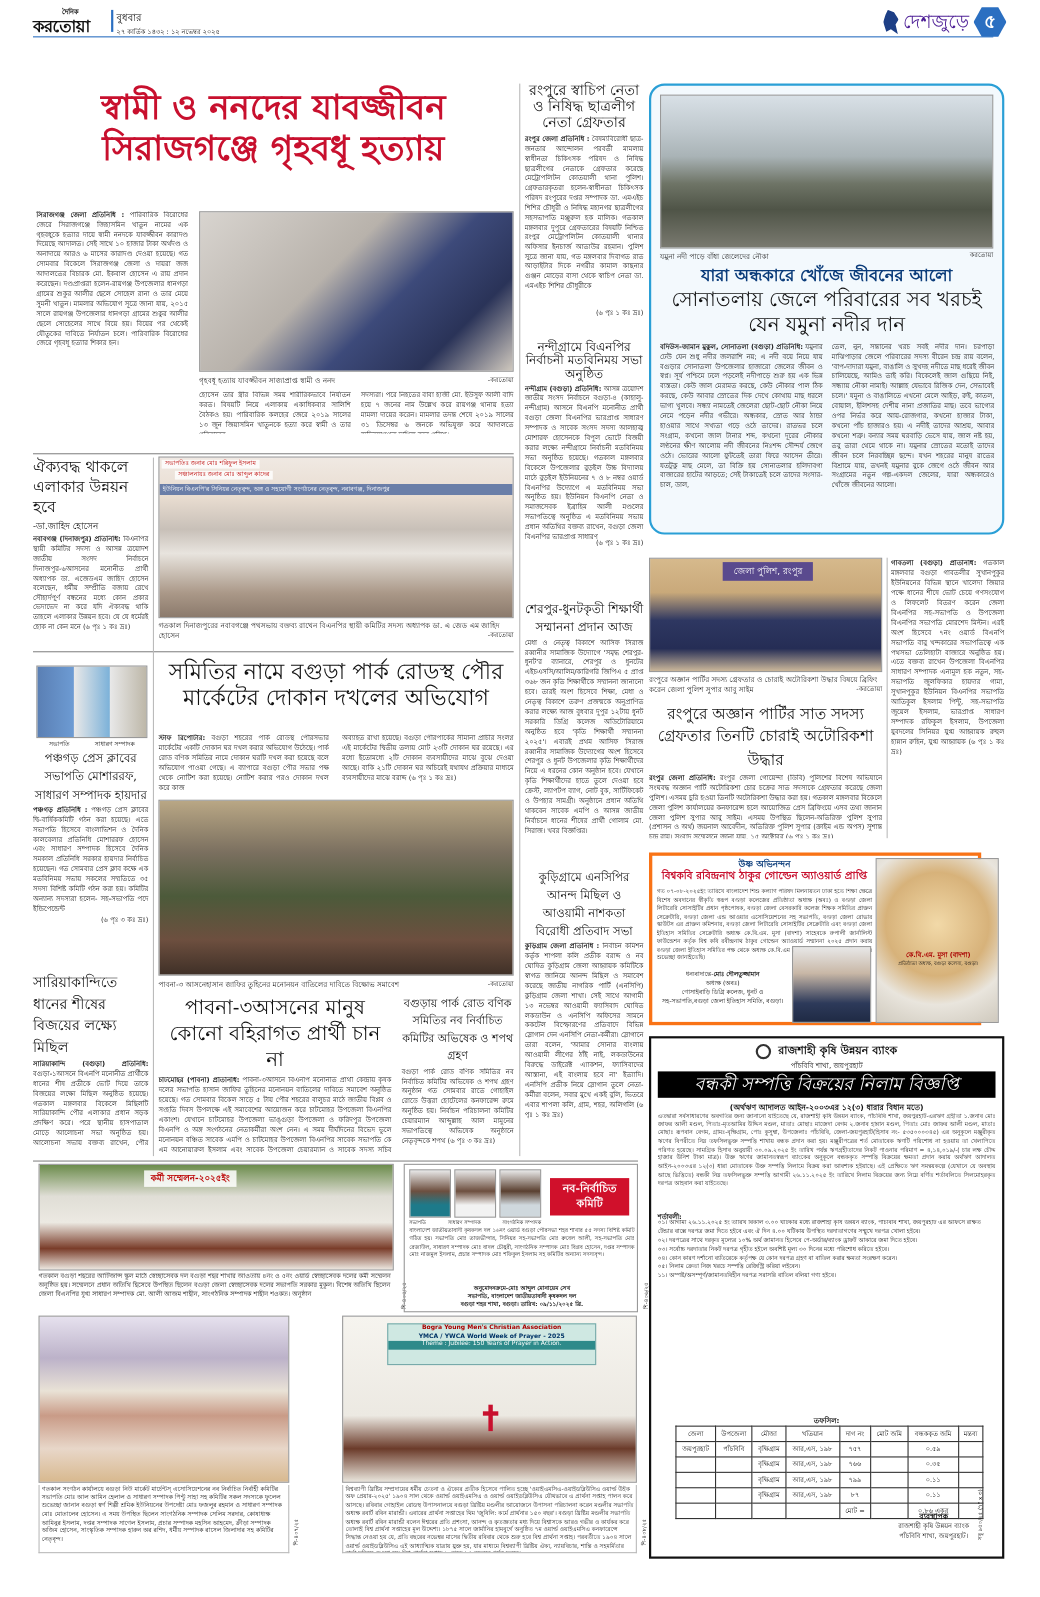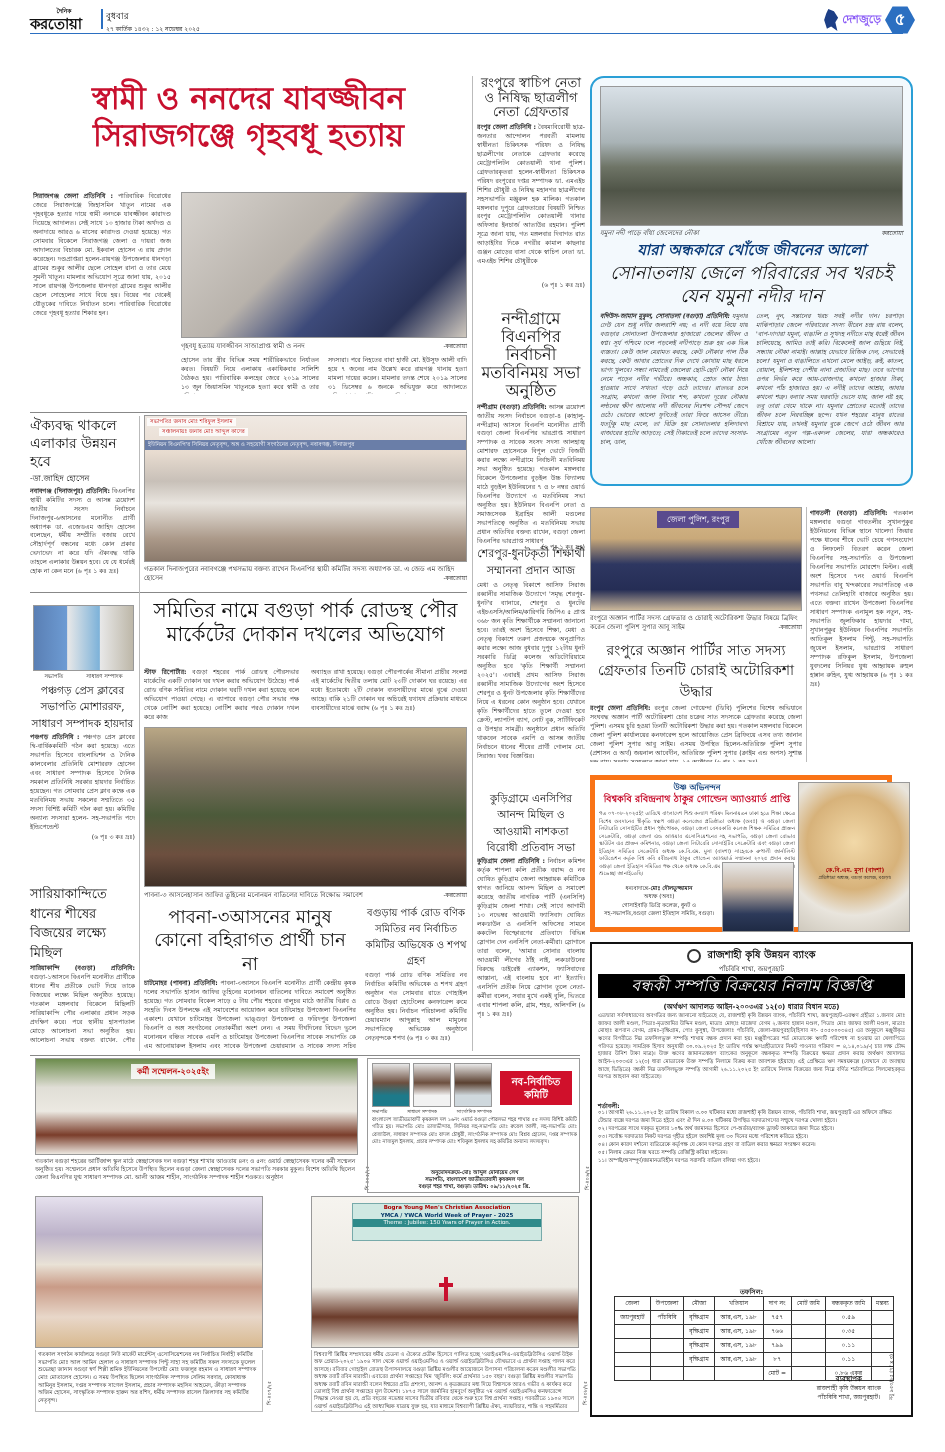--- a/index.html
+++ b/index.html
@@ -16,21 +16,21 @@
   .ph-crowd { background: linear-gradient(180deg,#b9a785 0%,#7a6f5f 30%,#4c5a3a 55%,#6d4f3f 80%,#3f3027 100%); }
   .ph-river { background: linear-gradient(180deg,#d8e0e6 0%,#c0c9ce 22%,#a9b3b6 40%,#6e7466 58%,#4f5447 75%,#7a7a70 100%); }
   .ph-indoor { background: linear-gradient(135deg,#d8d4cf 0%,#b8b2ab 40%,#3d4a7a 60%,#2a3358 80%,#cfc8be 100%); }
   .ph-police { background: linear-gradient(180deg,#d6b98c 0%,#c9a97a 30%,#2e3761 55%,#252d55 80%,#cbb79a 100%); }
   .ph-rally { background: linear-gradient(180deg,#f0e9e3 0%,#e8dcd0 25%,#c8c0b8 45%,#e8e4de 60%,#aa9888 85%,#8b7a6c 100%); }
   .ph-meeting { background: linear-gradient(180deg,#e6e1ee 0%,#bcb2c9 25%,#e9e2d6 45%,#c99b87 60%,#e8d7c9 80%,#d8b98f 100%); }
   .ph-hall { background: linear-gradient(180deg,#6c8c4c 0%,#e0ded6 30%,#ece9e2 55%,#7a3d2a 80%,#ece7e0 100%); }
   .ph-portrait { background: linear-gradient(180deg,#e8e8e8 0%,#c8b7a6 35%,#2d3a5a 75%,#1f2a44 100%); }
   .ph-plaque { background: radial-gradient(circle at 50% 40%,#f2d9a8 0%,#d7b27a 45%,#e9e5dd 70%,#cfc9bd 100%); }
   .ph-men { background: linear-gradient(90deg,#5a7fb4 0%,#6d9bd3 33%,#e8e8e8 34%,#7db2d9 66%,#e8e8e8 67%,#bdb7a8 100%); }
-  .box-blue { border: 2px solid #2a9fd6; border-radius: 14px; background: #f3f9fd; font-style: italic; }
+  .box-blue { border: 2px solid #2a9fd6; border-radius: 14px; background: #f3f9fd; }
   .logo-text { font-family: "DejaVu Serif", serif; font-weight: bold; }
   table.auc { border-collapse: collapse; width: 100%; font-size: 6px; }
   table.auc td, table.auc th { border: 1px solid #333; padding: 1px 3px; text-align: center; font-weight: normal; height: 11px; }
   .more { font-size: 6px; white-space: nowrap; float: right; }
   .badge-hex { width: 30px; height: 30px; background: #2b6fc1; color: #fff; clip-path: polygon(25% 5%,75% 5%,100% 50%,75% 95%,25% 95%,0 50%); display:flex; align-items:center; justify-content:center; font-weight:bold; font-size: 17px; }
 </style>
 </head>
 <body>
 
 <div class="abs" style="left:0;top:0;width:945px;height:34px;">
@@ -38,21 +38,21 @@
     <div class="logo-text" style="font-size:6px;text-align:center;">দৈনিক</div>
     <div class="logo-text" style="font-size:15px;line-height:1;letter-spacing:-0.5px;">করতোয়া</div>
   </div>
   <div class="abs" style="left:101px;top:9px;width:2px;height:20px;background:#2b6fc1;"></div>
   <div class="abs" style="left:106px;top:9px;">
     <div style="font-size:9px;font-family:'DejaVu Serif',serif;">বুধবার</div>
     <div style="font-size:6px;">২৭ কার্তিক ১৪৩২ : ১২ নভেম্বর ২০২৫</div>
   </div>
   <div class="abs" style="right:30px;top:5px;display:flex;align-items:center;gap:4px;">
     <span style="display:inline-block;width:14px;height:22px;background:#1d3f86;clip-path:polygon(30% 0,70% 10%,100% 40%,80% 60%,95% 100%,50% 80%,20% 90%,0 50%,15% 20%);"></span>
-    <span style="font-family:'DejaVu Serif',serif;font-size:11px;color:#8b5cf6;font-weight:bold;">দেশজুড়ে</span>
+    <span style="font-family:'DejaVu Serif',serif;font-size:17px;color:#4c1d95;font-weight:normal;">দেশজুড়ে</span>
     <div class="badge-hex">
         <span>৫</span>
       </div>
   </div>
   <div class="abs" style="left:30px;top:33px;width:873px;height:1px;background:#2b6fc1;"></div>
 </div>
 
 <div class="abs" style="left:30px;top:80px;width:437px;height:315px;">
   <div class="hl red" style="font-size:31px;font-weight:bold;line-height:1.2;">
     <div>স্বামী ও ননদের যাবজ্জীবন</div>
@@ -86,21 +86,21 @@
   </div>
   <div class="abs hl" style="left:8px;top:164px;width:303px;font-size:15px;font-weight:bold;color:#0b3c7a;">যারা অন্ধকারে খোঁজে জীবনের আলো</div>
   <div class="abs hl" style="left:8px;top:184px;width:303px;font-size:18px;line-height:1.25;">সোনাতলায় জেলে পরিবারের সব খরচই যেন যমুনা নদীর দান</div>
   <div class="abs body" style="left:8px;top:234px;width:148px;height:170px;">
     <b>বদিউস-জামান মুকুল, সোনাতলা (বগুড়া) প্রতিনিধি:</b> <span>যমুনার ঢেউ যেন শুধু নদীর জলরাশি নয়; এ নদী বয়ে নিয়ে যায় বগুড়ার সোনাতলা উপজেলার হাজারো জেলের জীবন ও স্বপ্ন। সূর্য পশ্চিমে ঢলে পড়লেই নদীপাড়ে শুরু হয় এক ভিন্ন ব্যস্ততা। কেউ জাল মেরামত করছে, কেউ নৌকার পাল ঠিক করছে, কেউ আবার স্রোতের দিক দেখে কোথায় মাছ ধরলে ভাগ্য খুলবে। সন্ধ্যা নামতেই জেলেরা ছোট-ছোট নৌকা নিয়ে নেমে পড়েন নদীর গভীরে। অন্ধকার, স্রোত আর ঠান্ডা হাওয়ার সাথে সখ্যতা গড়ে ওঠে তাদের। রাতভর চলে সংগ্রাম, কখনো জাল টানার শব্দ, কখনো দূরের নৌকার লণ্ঠনের ক্ষীণ আলোয় নদী জীবনের নিঃশব্দ সৌন্দর্য জেগে ওঠে। ভোরের আলো ফুটতেই তারা ফিরে আসেন তীরে। যতটুকু মাছ মেলে, তা বিক্রি হয় সোনাতলার হলিদাবগা বাজারের হাটের আড়তে; সেই টাকাতেই চলে তাদের সংসার- চাল, ডাল,</span>
   </div>
   <div class="abs body" style="left:164px;top:234px;width:148px;height:170px;">তেল, নুন, সন্তানের খরচ সবই নদীর দান। চরপাড়া মাঝিপাড়ার জেলে পরিবারের সদস্য বীরেন চন্দ্র রায় বলেন, 'বাপ-দাদারা যমুনা, বাঙালি ও সুখদহ নদীতে মাছ ধরেই জীবন চালিয়েছে, আমিও তাই করি। বিকেলেই জাল গুছিয়ে নিই, সন্ধ্যায় নৌকা নামাই। আল্লাহ যেভাবে রিজিক দেন, সেভাবেই চলে।' যমুনা ও বাঙালিতে এখনো মেলে আইড়, রুই, কাতল, বোয়াল, ইলিশসহ দেশীয় নানা প্রজাতির মাছ। তবে ভাগ্যের ওপর নির্ভর করে আয়-রোজগার, কখনো হাজার টাকা, কখনো পাঁচ হাজারও হয়। এ নদীই তাদের আশ্রয়, আবার কখনো শত্রু। বন্যার সময় ঘরবাড়ি ভেসে যায়, জাল নষ্ট হয়, তবু তারা থেমে থাকে না। যমুনার স্রোতের মতোই তাদের জীবন চলে নিরবচ্ছিন্ন ছন্দে। যখন শহরের মানুষ রাতের বিশ্রামে যায়, তখনই যমুনার বুকে জেগে ওঠে জীবন আর সংগ্রামের নতুন গল্প-একদল জেলের, যারা অন্ধকারেও খোঁজে জীবনের আলো।</div>
 </div>
 
 <div class="abs" style="left:477px;top:310px;width:108px;height:185px;">
-  <div class="hl" style="font-size:16px;">নন্দীগ্রামে বিএনপির নির্বাচনী মতবিনিময় সভা অনুষ্ঠিত</div>
+  <div class="hl" style="font-size:11px;">নন্দীগ্রামে বিএনপির নির্বাচনী মতবিনিময় সভা অনুষ্ঠিত</div>
   <div class="body" style="margin-top:3px;height:140px;">
     <b>নন্দীগ্রাম (বগুড়া) প্রতিনিধি:</b> <span>আসন্ন ত্রয়োদশ জাতীয় সংসদ নির্বাচনে বগুড়া-৪ (কাহালু-নন্দীগ্রাম) আসনে বিএনপি মনোনীত প্রার্থী বগুড়া জেলা বিএনপির ভারপ্রাপ্ত সাধারণ সম্পাদক ও সাবেক সংসদ সদস্য আলহাজ্ব মোশারফ হোসেনকে বিপুল ভোটে বিজয়ী করার লক্ষ্যে নন্দীগ্রামে নির্বাচনী মতবিনিময় সভা অনুষ্ঠিত হয়েছে। গতকাল মঙ্গলবার বিকেলে উপজেলার বুড়ইল উচ্চ বিদ্যালয় মাঠে বুড়ইল ইউনিয়নের ৭ ও ৮ নম্বর ওয়ার্ড বিএনপির উদ্যোগে এ মতবিনিময় সভা অনুষ্ঠিত হয়। ইউনিয়ন বিএনপি নেতা ও সমাজসেবক ইব্রাহিম আলী মণ্ডলের সভাপতিত্বে অনুষ্ঠিত এ মতবিনিময় সভায় প্রধান অতিথির বক্তব্য রাখেন, বগুড়া জেলা বিএনপির ভারপ্রাপ্ত সাধারণ</span>
   </div>
   <div class="body" style="text-align:right;">(৬ পৃঃ ১ কঃ দ্রঃ)</div>
 </div>
 
 <div class="abs rule" style="left:30px;top:412px;width:437px;height:1px;"></div>
 <div class="abs" style="left:30px;top:416px;width:105px;height:175px;">
   <div class="hl" style="font-size:14px;text-align:left;line-height:1.3;">ঐক্যবদ্ধ থাকলে এলাকার উন্নয়ন হবে</div>
   <div style="font-size:8px;font-family:'DejaVu Serif',serif;margin:1px 0 2px;">-ডা.জাহিদ হোসেন</div>
@@ -195,21 +195,21 @@
     <b>রংপুর জেলা প্রতিনিধি:</b> <span>রংপুর জেলা গোয়েন্দা (ডিবি) পুলিশের বিশেষ অভিযানে সংঘবদ্ধ অজ্ঞান পার্টি অটোরিকশা চোর চক্রের সাত সদস্যকে গ্রেফতার করেছে জেলা পুলিশ। এসময় চুরি হওয়া তিনটি অটোরিকশা উদ্ধার করা হয়। গতকাল মঙ্গলবার বিকেলে জেলা পুলিশ কার্যালয়ের কনফারেন্স হলে আয়োজিত প্রেস ব্রিফিংয়ে এসব তথ্য জানান জেলা পুলিশ সুপার আবু সাইম। এসময় উপস্থিত ছিলেন-অতিরিক্ত পুলিশ সুপার (প্রশাসন ও অর্থ) জয়নাল আবেদীন, অতিরিক্ত পুলিশ সুপার (ক্রাইম এন্ড অপস) সুশান্ত চন্দ্র রায়। সংবাদ সম্মেলনে জানা যায়, ১৫ অক্টোবর</span> <span>(৬ পৃঃ ১ কঃ দ্রঃ)</span>
   </div>
 </div>
 
 <div class="abs" style="left:810px;top:507px;width:103px;height:250px;">
   <div class="body" style="margin-top:2px;height:178px;">
     <b>গাবতলী (বগুড়া) প্রতিনিধি:</b> <span>গতকাল মঙ্গলবার বগুড়া গাবতলীর সুখানপুকুর ইউনিয়নের বিভিন্ন স্থানে খালেদা জিয়ার পক্ষে ধানের শীষে ভোট চেয়ে গণসংযোগ ও লিফলেট বিতরণ করেন জেলা বিএনপির সহ-সভাপতি ও উপজেলা বিএনপির সভাপতি মোরশেদ মিল্টন। এরই অংশ হিসেবে ৭নং ওয়ার্ড বিএনপি সভাপতি বাবু খন্দকারের সভাপতিত্বে এক পথসভা তেলিহাটা বাজারে অনুষ্ঠিত হয়। এতে বক্তব্য রাখেন উপজেলা বিএনপির সাধারণ সম্পাদক এনামুল হক নতুন, সহ-সভাপতি জুলফিকার হায়দার গামা, সুখানপুকুর ইউনিয়ন বিএনপির সভাপতি আতিকুল ইসলাম পিন্টু, সহ-সভাপতি জুয়েল ইসলাম, ভারপ্রাপ্ত সাধারণ সম্পাদক রফিকুল ইসলাম, উপজেলা যুবদলের সিনিয়র যুগ্ম আহ্বায়ক রুহুল হান্নান রুহিন, যুগ্ম আহ্বায়ক</span> <span>(৬ পৃঃ ১ কঃ দ্রঃ)</span>
   </div>
 </div>
 
-<div class="abs" style="left:590px;top:775px;width:302px;height:157px;border:5px solid #f97316;">
+<div class="abs" style="left:590px;top:775px;width:302px;height:157px;border:3px solid #f97316;">
   <div class="abs hl" style="left:4px;top:3px;width:196px;font-size:8px;color:#0b3c7a;font-weight:bold;">উষ্ণ অভিনন্দন</div>
   <div class="abs hl" style="left:4px;top:14px;width:196px;font-size:9.5px;color:#c8102e;font-weight:bold;">বিশ্বকবি রবিন্দ্রনাথ ঠাকুর গোল্ডেন অ্যাওয়ার্ড প্রাপ্তি</div>
   <div class="abs body" style="left:4px;top:30px;width:196px;height:72px;font-size:5.2px;">গত ০৭-০৮-২০২৫ইং তারিখে বাংলাদেশ শিশু কল্যাণ পরিষদ মিলনায়তন ঢাকা হতে শিক্ষা ক্ষেত্রে বিশেষ অবদানের স্বীকৃতি স্বরূপ বগুড়া কলেজের প্রতিষ্ঠাতা অধ্যক্ষ (অবঃ) ও বগুড়া জেলা লিটারেরি সোসাইটির প্রধান পৃষ্ঠপোষক, বগুড়া জেলা বেসরকারি কলেজ শিক্ষক সমিতির প্রাক্তন সেক্রেটারি, বগুড়া জেলা এন্ড আওয়ার এসোসিয়েশনের সহ সভাপতি, বগুড়া জেলা রোভার স্কাউটস এর প্রাক্তন কমিশনার, বগুড়া জেলা লিটারেরি সোসাইটির সেক্রেটারি এবং বগুড়া জেলা ইতিহাস সমিতির সেক্রেটারি অধ্যক্ষ কে.বি.এম. মুসা (বাদশা) সাহেবকে রুপালী জার্নালিস্ট ফাউন্ডেশন কর্তৃক বিশ্ব কবি রবীন্দ্রনাথ ঠাকুর গোল্ডেন অ্যাওয়ার্ড সম্মাননা ২০২৫ প্রদান করায় বগুড়া জেলা ইতিহাস সমিতির পক্ষ থেকে অধ্যক্ষ কে.বি.এম মুসা (বাদশা) সাহেবকে অভিনন্দন ও শুভেচ্ছা জানাইতেছি।</div>
   <div class="abs photo ph-portrait" style="left:127px;top:82px;width:72px;height:70px;"></div>
   <div class="abs" style="left:4px;top:104px;width:120px;text-align:center;font-size:5.5px;line-height:1.5;">
     <div><span>ধন্যবাদান্তে-</span><b>মোঃ দৌলতুজ্জামান</b></div>
     <div>অধ্যক্ষ (অবঃ)</div>
     <div>গোসাইবাড়ি ডিগ্রি কলেজ, ধুনট ও</div>
     <div>সহ-সভাপতি,বগুড়া জেলা ইতিহাস সমিতি, বগুড়া।</div>
   </div>

